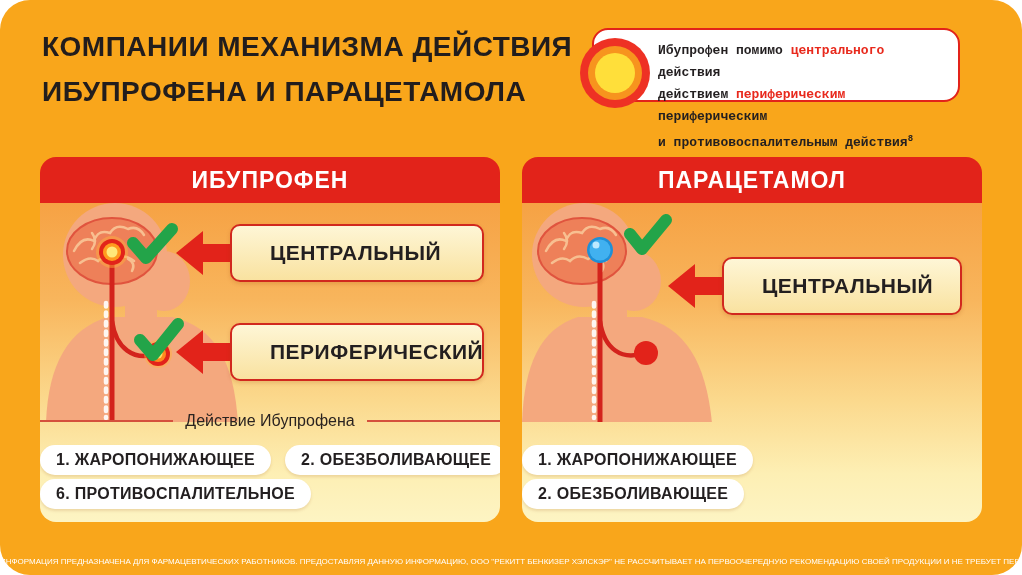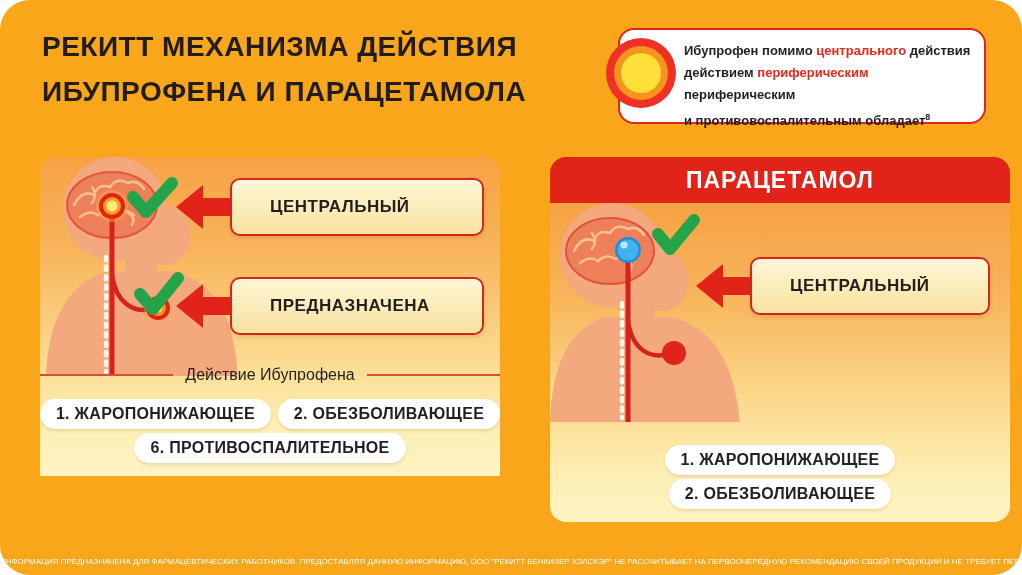--- a/index.html
+++ b/index.html
@@ -8,104 +8,106 @@
     background:#F9A61B; border-radius:30px; overflow:hidden;
     font-family:"Liberation Sans", sans-serif;
   }
   
   .title {
     position:absolute; left:42px; top:24px;
     font-size:28px; font-weight:bold; letter-spacing:.5px;
     color:#221D1D; line-height:45px; white-space:nowrap;
   }
   .note {
-    position:absolute; left:618px; top:28px; width:368px; height:96px;
+    position:absolute; left:592px; top:28px; width:368px; height:74px;
     background:#ffffff; border:2.5px solid #E2231A; border-radius:16px;
     box-sizing:border-box;
+    font-family:Liberation Mono, monospace;
   }
   .note-text {
     position:absolute; left:64px; top:10px; width:296px;
     font-size:13px; font-weight:bold; color:#231F20; line-height:22px;
   }
   .note-text .red { color:#E8291C; }
   .note-text sup { font-size:9px; }
   .note-icon {
     position:absolute; left:-14px; top:8px; width:70px; height:70px;
     border-radius:50%; background:#EE3124;
     display:flex; align-items:center; justify-content:center;
   }
   .note-icon .mid {
     width:54px; height:54px; border-radius:50%; background:#F7941E;
     display:flex; align-items:center; justify-content:center;
   }
   .note-icon .inner { width:40px; height:40px; border-radius:50%; background:#FFDF3A; }
   
   .panel { position:absolute; top:157px; width:460px; height:365px; border-radius:16px; overflow:hidden; }
   .panel.left  { left:40px; }
-  .panel.right { left:522px;margin-left:28px; }
+  .panel.right { left:522px; }
   .panel-header {
     height:46px; background:#E2231A; color:#ffffff;
     display:flex; align-items:center; justify-content:center;
     font-size:23px; font-weight:bold; letter-spacing:1px;
   }
   .panel-body {
     position:relative; height:319px;
     background:linear-gradient(180deg,#F6A244 0%,#F8B55C 30%,#FBD98D 62%,#FDEFB4 85%,#FDF4C3 100%);
   }
   .body-svg { position:absolute; left:0; top:0; }
   .action-box {
     position:absolute; box-sizing:border-box;
     border:2px solid #D1281E; border-radius:10px;
     background:linear-gradient(180deg,#FEF6D6,#F9E2A0);
     display:flex; align-items:center; padding-left:38px;
-    font-size:17px; font-weight:bold; color:#231F20; letter-spacing:.5px;
+    font-size:21px; font-weight:bold; color:#231F20; letter-spacing:.5px;
     box-shadow:0 2px 4px rgba(150,60,0,.18);
   }
   .arrow { position:absolute; width:54px; height:44px; }
   .caption {
     position:absolute; top:208px; left:0; right:0; height:20px;
     display:flex; align-items:center; gap:12px;
     font-size:16px; color:#2A2320; white-space:nowrap;
   }
   .caption::before, .caption::after { content:""; flex:1; height:2px; background:#D5503C; }
-  .pill-row { position:absolute; left:0; right:0; display:flex; justify-content:center; gap:7px; }
+  .pill-row { position:absolute; left:0; right:0; display:flex; justify-content:flex-start; gap:14px; }
   .pill-row.r1 { top:242px; }
   .pill-row.r2 { top:276px; }
   .pill {
     background:#ffffff; border-radius:15px; height:30px;
     display:flex; align-items:center; padding:0 16px;
     font-size:16px; font-weight:bold; color:#231F20; letter-spacing:.3px;
     box-shadow:0 2px 3px rgba(140,60,0,.15); white-space:nowrap;
   }
   
   .footer {
     position:absolute; left:0; right:0; bottom:9px; text-align:center;
     color:#ffffff; font-size:8px; letter-spacing:0; white-space:nowrap;
   }
 </style>
 </head>
 <body>
 
 <div class="canvas">
 
   <div class="title">
-    <div>РЕКИТТ МЕХАНИЗМА ДЕЙСТВИЯ</div>
+    <div>КОМПАНИИ МЕХАНИЗМА ДЕЙСТВИЯ</div>
     <div>ИБУПРОФЕНА И ПАРАЦЕТАМОЛА</div>
   </div>
 
   <div class="note">
     <div class="note-icon">
       <div class="mid">
         <div class="inner"></div>
       </div>
     </div>
-    <div class="note-text"><span>Ибупрофен помимо </span><span class="red">центрального</span><span> действия</span><br><span>действием </span><span class="red">периферическим</span><span> периферическим</span><br><span>и противовоспалительным обладает</span><sup>8</sup></div>
+    <div class="note-text"><span>Ибупрофен помимо </span><span class="red">центрального</span><span> действия</span><br><span>действием </span><span class="red">периферическим</span><span> периферическим</span><br><span>и противовоспалительным действия</span><sup>8</sup></div>
   </div>
 
   <div class="panel left">
+    <div class="panel-header">ИБУПРОФЕН</div>
     <div class="panel-body">
 
       <svg class="body-svg" width="230" height="219" viewBox="0 0 230 219">
 
         <g fill="#F4A87E">
           <circle cx="75" cy="52" r="52"></circle>
           <ellipse cx="124" cy="78" rx="26" ry="30"></ellipse>
           <rect x="85" y="88" width="32" height="30"></rect>
           <path d="M6,220 C8,162 28,126 68,114 L132,114 C176,124 194,160 198,220 Z"></path>
         </g>
@@ -142,21 +144,21 @@
       </svg>
 
       <svg class="arrow" style="left:136px; top:28px;" viewBox="0 0 54 44">
         <path d="M0,22 L27,0 L27,13 L54,13 L54,31 L27,31 L27,44 Z" fill="#E2231A"></path>
       </svg>
       <div class="action-box" style="left:190px; top:21px; width:254px; height:58px;">ЦЕНТРАЛЬНЫЙ</div>
 
       <svg class="arrow" style="left:136px; top:127px;" viewBox="0 0 54 44">
         <path d="M0,22 L27,0 L27,13 L54,13 L54,31 L27,31 L27,44 Z" fill="#E2231A"></path>
       </svg>
-      <div class="action-box" style="left:190px; top:120px; width:254px; height:58px;">ПРЕДНАЗНАЧЕНА</div>
+      <div class="action-box" style="left:190px; top:120px; width:254px; height:58px;">ПЕРИФЕРИЧЕСКИЙ</div>
 
       <div class="caption">
         <span>Действие Ибупрофена</span>
       </div>
 
       <div class="pill-row r1">
         <div class="pill">1. ЖАРОПОНИЖАЮЩЕЕ</div>
         <div class="pill">2. ОБЕЗБОЛИВАЮЩЕЕ</div>
       </div>
       <div class="pill-row r2">

